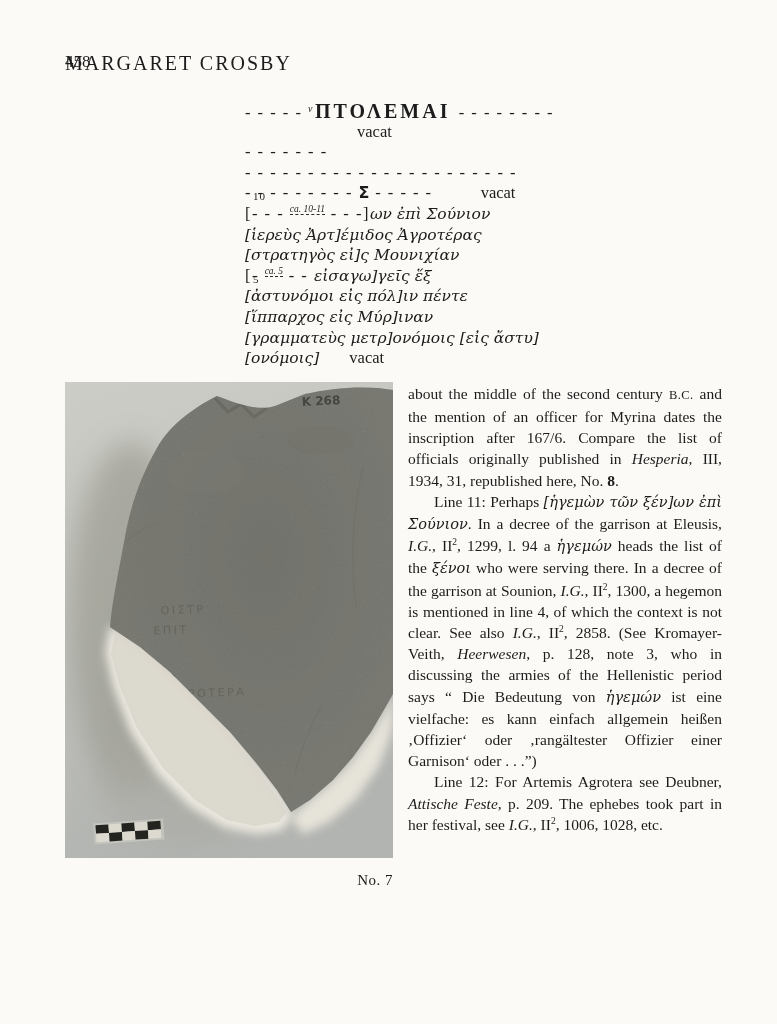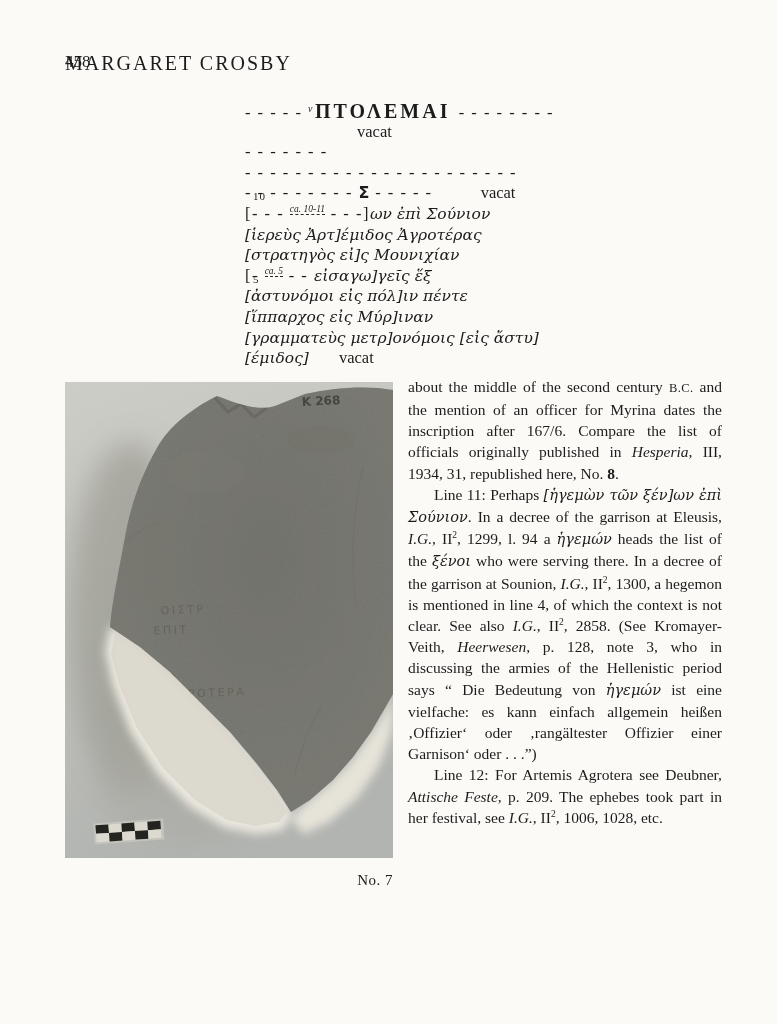--- a/index.html
+++ b/index.html
@@ -28,21 +28,21 @@
   .seg-supca{vertical-align:super;font-size:9.5px;font-style:italic;line-height:0;border-bottom:1px dashed #2a2a2a;}
   .seg-vacfar{margin-left:48px;}
   .seg-vacmid{margin-left:30px;}
   .ind-vacat{padding-left:112px;}
   
   .para-full{margin:15px 0 0 0;font-size:15.5px;line-height:21.2px;text-align:justify;text-indent:28px;}
   .wrap-row{display:flex;margin-top:7px;}
   .fig{width:328px;margin:0;padding:0;}
   .fig svg{display:block;margin-top:6px;}
   .fig-caption{text-align:right;font-size:15px;margin-top:14px;letter-spacing:.5px;}
-  .col-right{width:314px;margin-left:15px;font-size:15.5px;line-height:21.2px;text-align:justify;}
+  .col-right{width:314px;margin-left:15px;font-size:15.5px;line-height:21.2px;text-align:justify;margin-top:7px;}
   .col-right p{margin:0;}
   .col-right p.indent{text-indent:26px;}
   .seg-it{font-style:italic;}
   .seg-b{font-weight:bold;}
   .seg-sc{font-size:12.5px;letter-spacing:.4px;}
   .seg-sup{vertical-align:super;font-size:9.5px;line-height:0;}
   .seg-grb{font-family:"DejaVu Serif",serif;font-style:italic;font-size:14.5px;}
   
   .stone-letter-row{font-family:"DejaVu Sans",sans-serif;font-size:11px;letter-spacing:2.5px;fill:#565649;opacity:.55;}
   .stone-label{font-family:"DejaVu Sans",sans-serif;font-size:12px;font-weight:700;fill:#3e3e36;opacity:.85;}
@@ -63,21 +63,21 @@
       <div class="insc-line"><span class="seg-dash">- - - - - - -</span></div>
       <div class="insc-line"><span class="seg-dash">- - - - - - - - - - - - - - - - - - - - - -</span></div>
       <div class="insc-line"><span class="insc-num">10</span><span class="seg-dash">- - - - - - - - - </span><span class="seg-sig">Σ</span><span class="seg-dash"> - - - - -</span><span class="seg-vacfar">vacat</span></div>
       <div class="insc-line"><span class="seg-dash">[- - - </span><span class="seg-supca">ca. 10-11</span><span class="seg-dash"> - - -]</span><span class="seg-gr">ων ἐπὶ Σούνιον</span></div>
       <div class="insc-line"><span class="seg-gr">[ἱερεὺς Ἀρτ]έμιδος Ἀγροτέρας</span></div>
       <div class="insc-line"><span class="seg-gr">[στρατηγὸς εἰ]ς Μουνιχίαν</span></div>
       <div class="insc-line"><span class="insc-num">5</span><span class="seg-dash">[- </span><span class="seg-supca">ca. 5</span><span class="seg-dash"> - - </span><span class="seg-gr">εἰσαγω]γεῖς ἕξ</span></div>
       <div class="insc-line"><span class="seg-gr">[ἀστυνόμοι εἰς πόλ]ιν πέντε</span></div>
       <div class="insc-line"><span class="seg-gr">[ἵππαρχος εἰς Μύρ]ιναν</span></div>
       <div class="insc-line"><span class="seg-gr">[γραμματεὺς μετρ]ονόμοις [εἰς ἄστυ]</span></div>
-      <div class="insc-line"><span class="seg-gr">[έμιδος]</span><span class="seg-vacmid">vacat</span></div>
+      <div class="insc-line"><span class="seg-gr">[ονόμοις]</span><span class="seg-vacmid">vacat</span></div>
     </section>
 
 
   <div class="wrap-row">
 
     <figure class="fig">
       <svg width="328" height="476" viewBox="0 0 328 476" role="img" aria-label="No. 7">
         <defs>
           <linearGradient id="bgG" x1="0" y1="0" x2="0.25" y2="1">
             <stop offset="0" stop-color="#cdcdc7"></stop>

